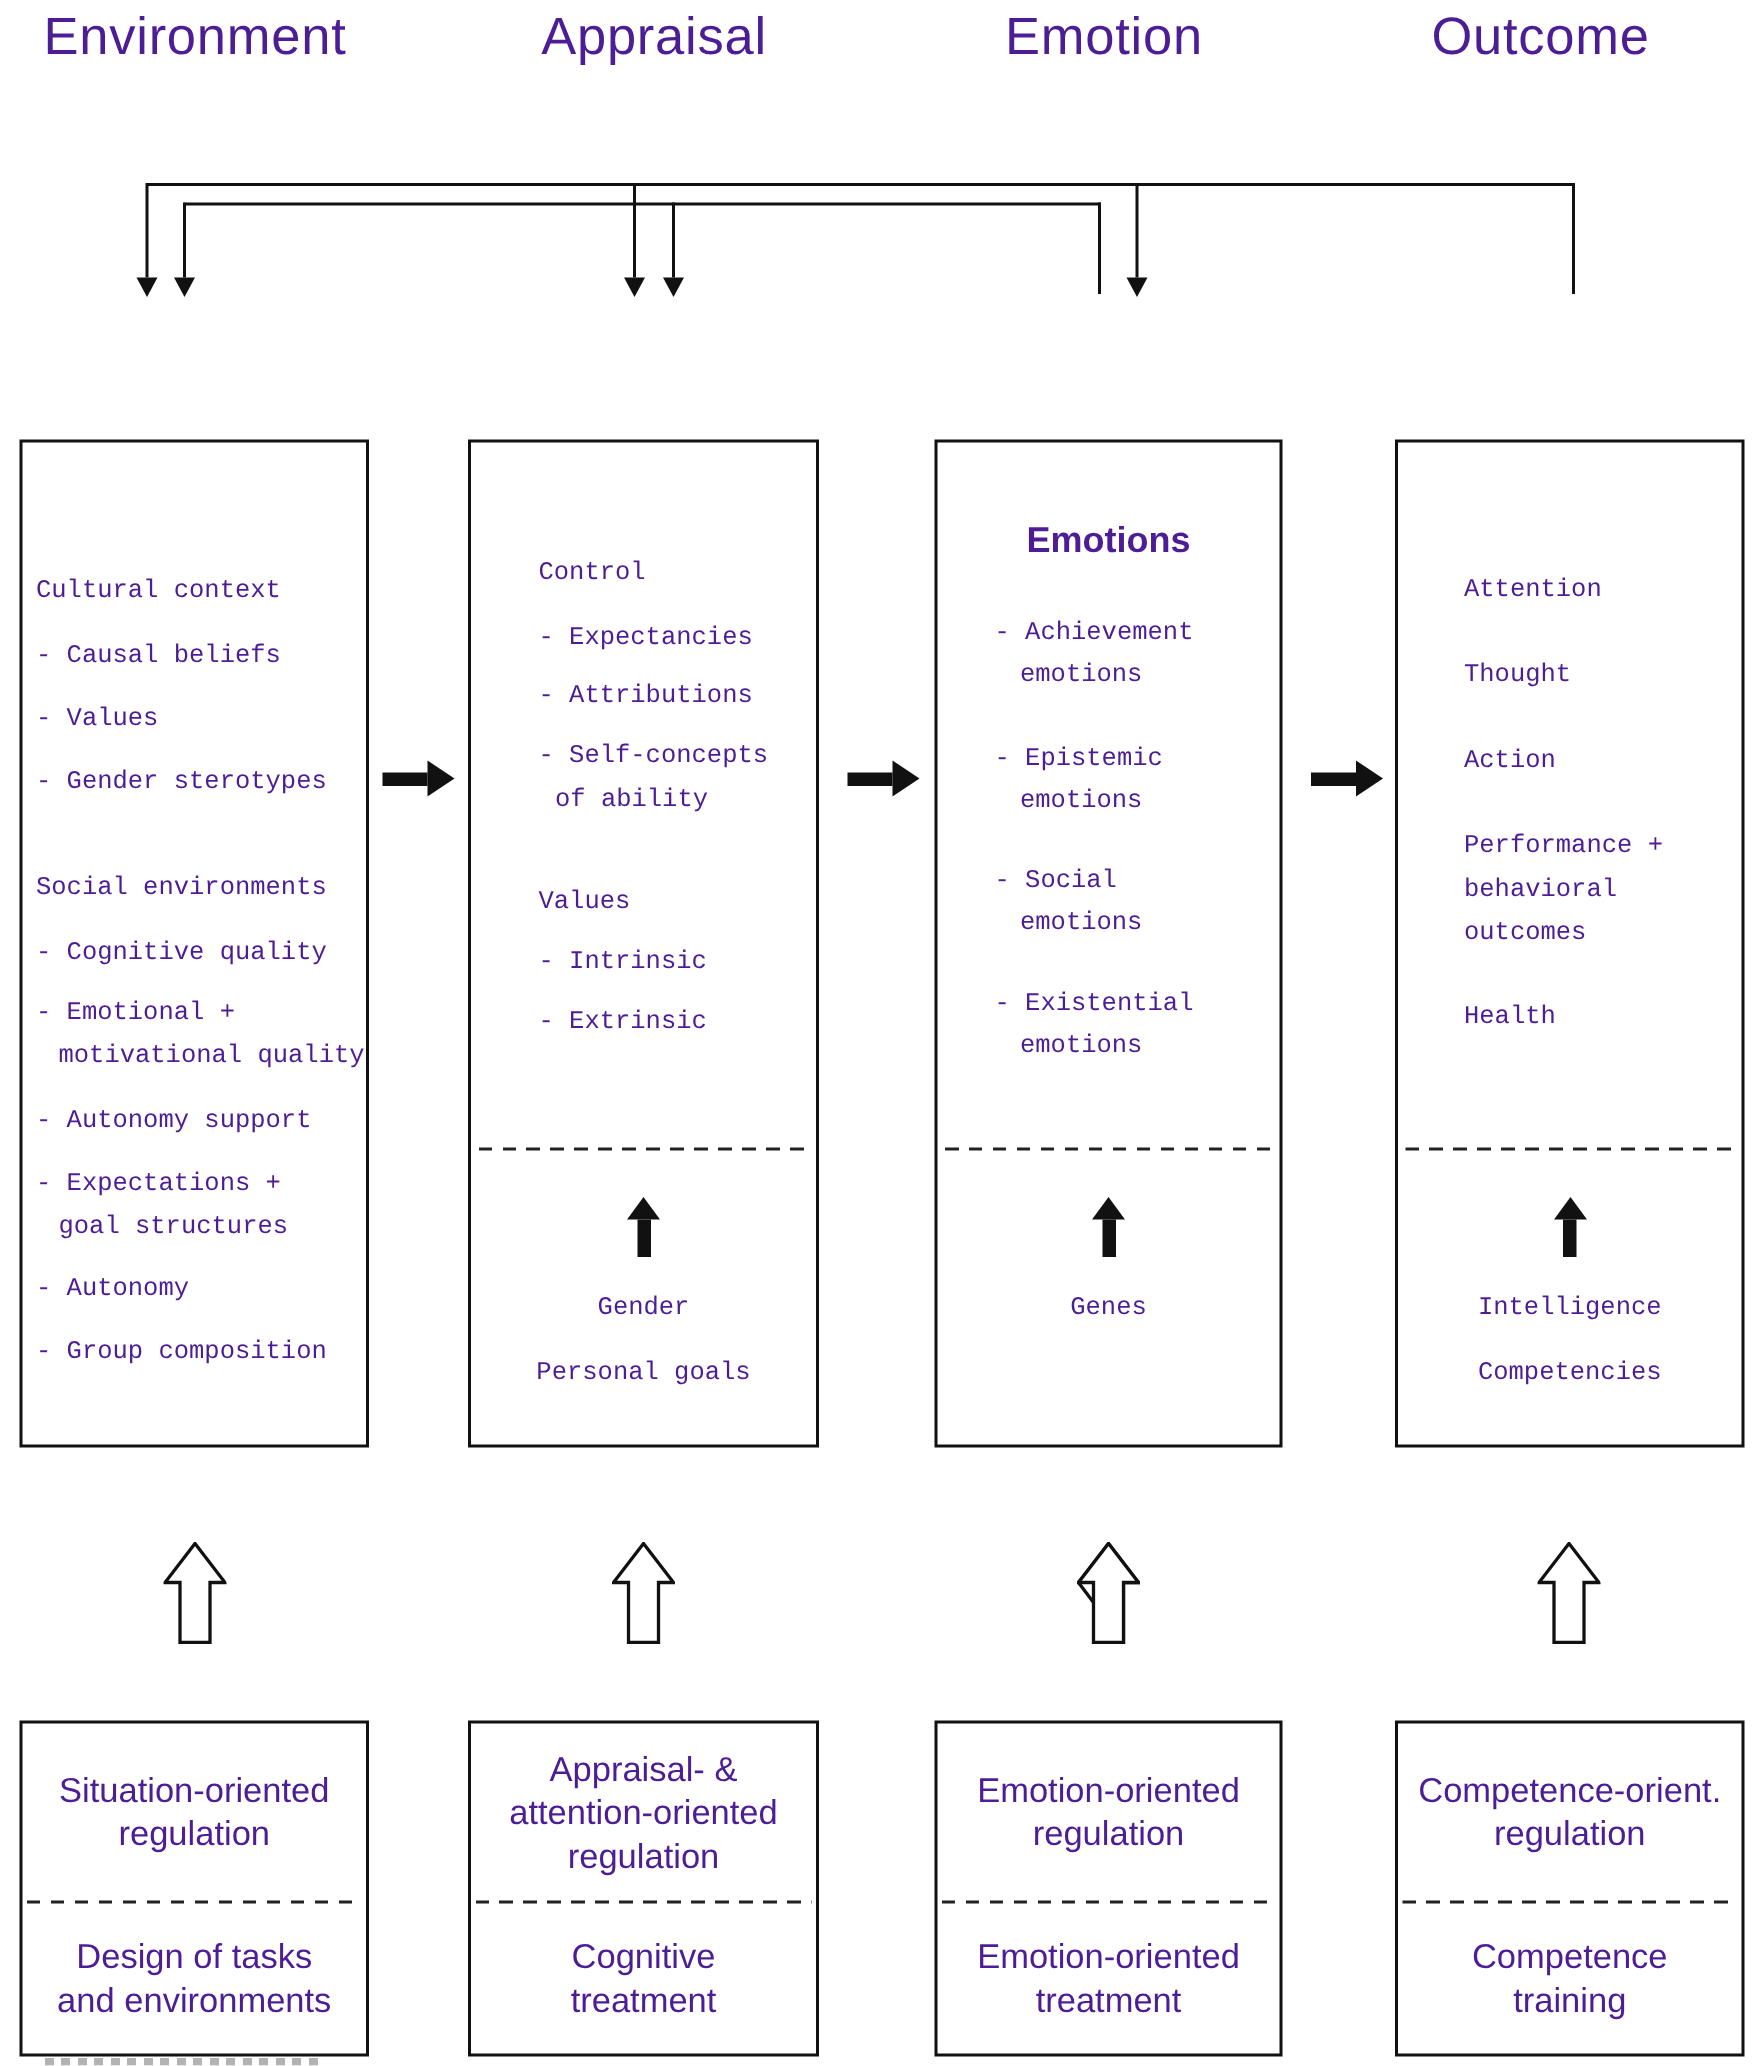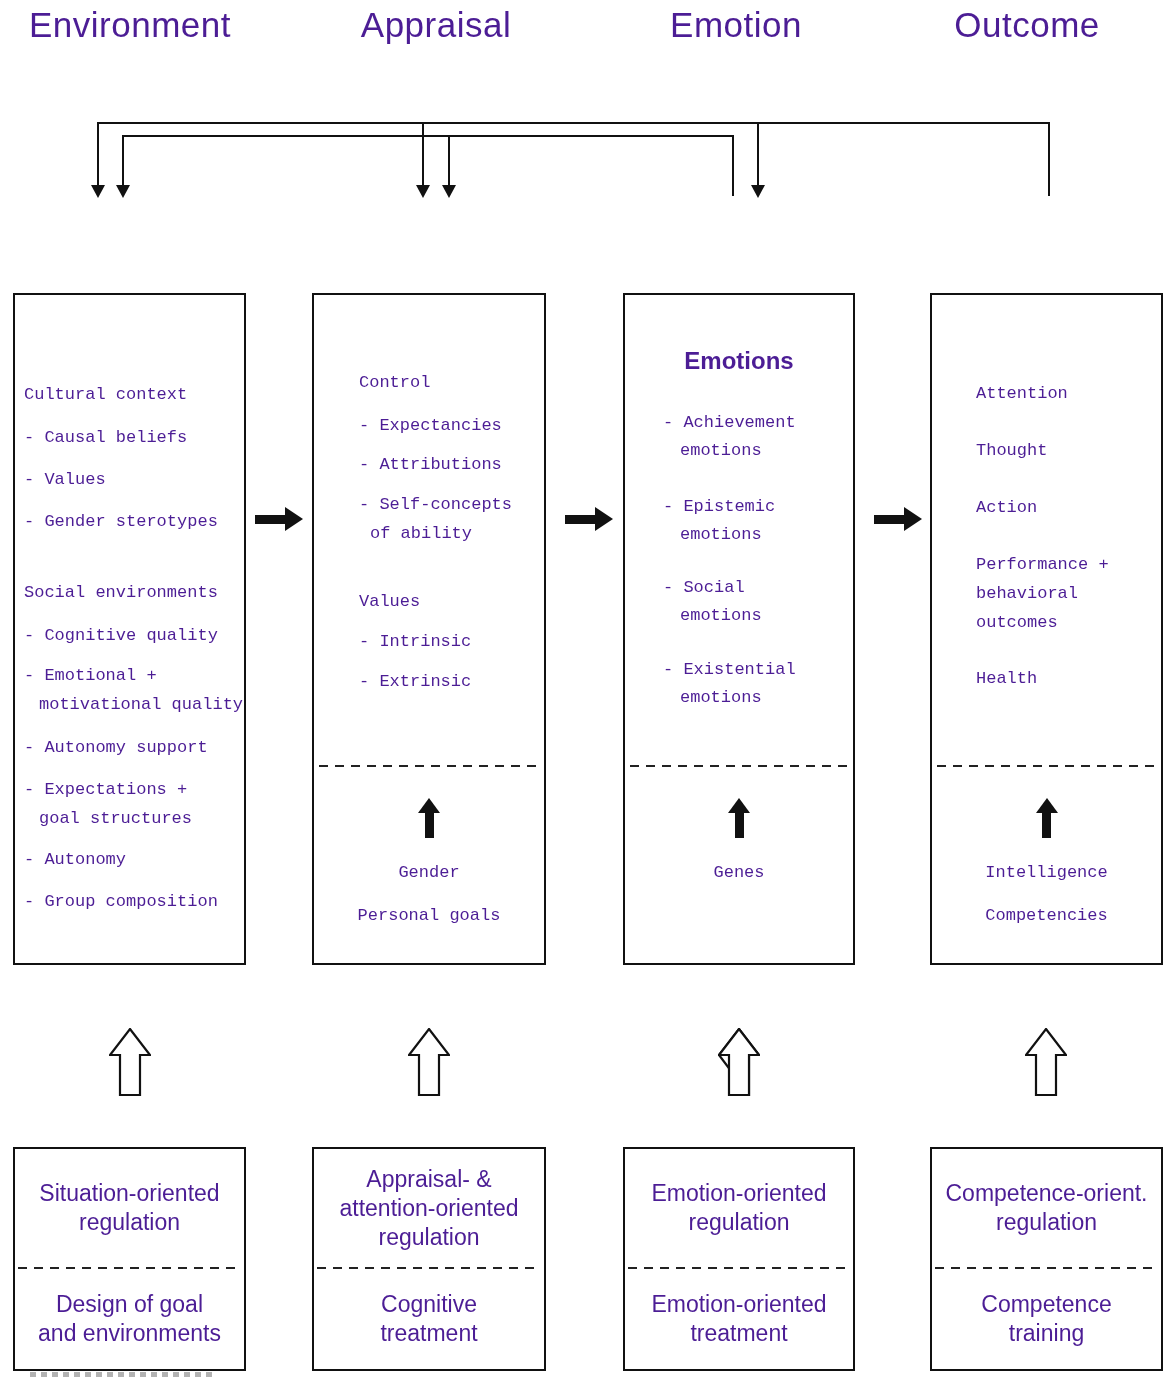--- a/index.html
+++ b/index.html
@@ -190,21 +190,21 @@
     <polygon points="21,1 41,27 31,27 31,67 11,67 11,27 1,27" fill="#ffffff" stroke="#111" stroke-width="2.2"></polygon>
   </svg>
 
   <div class="rbox b1">
     <div class="rtop">
       <div>Situation-oriented</div>
       <div>regulation</div>
     </div>
     <div class="rdash"></div>
     <div class="rbot">
-      <div>Design of goal</div>
+      <div>Design of tasks</div>
       <div>and environments</div>
     </div>
   </div>
 
   <div class="rbox b2">
     <div class="rtop">
       <div>Appraisal- &amp;</div>
       <div>attention-oriented</div>
       <div>regulation</div>
     </div>

